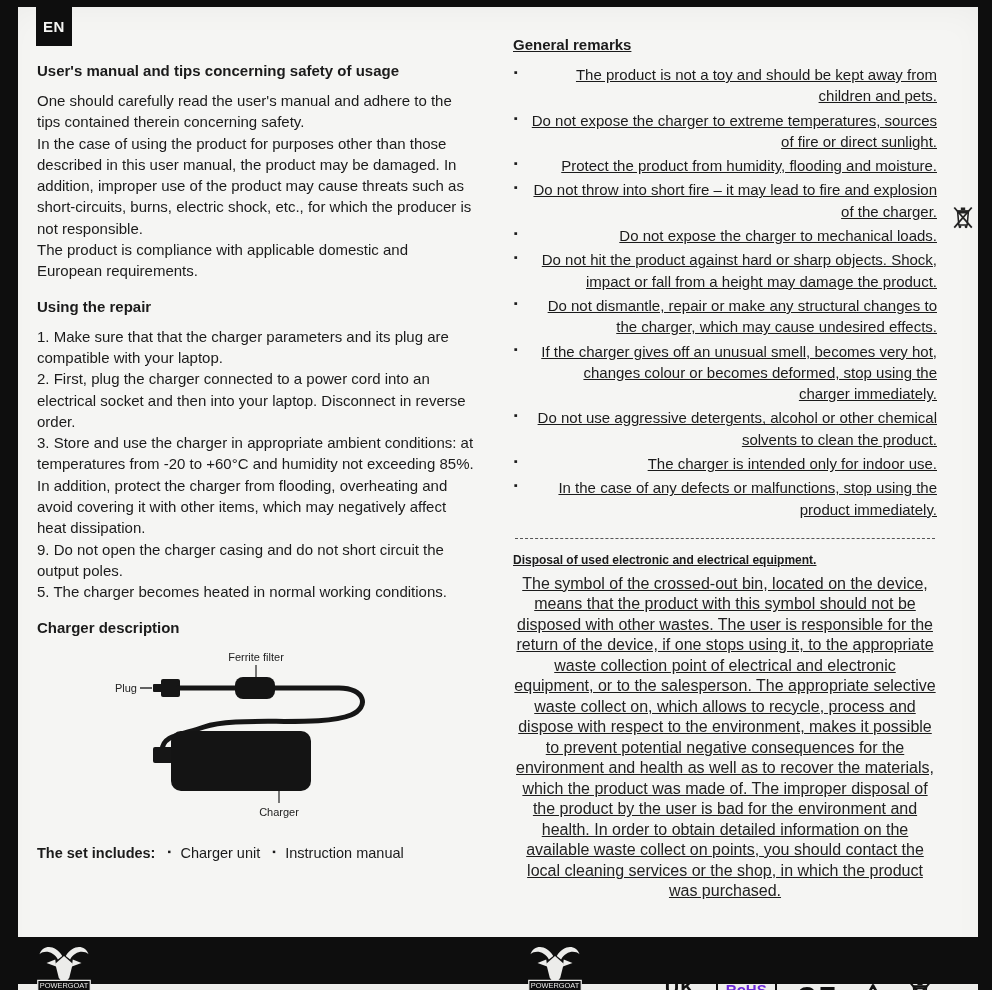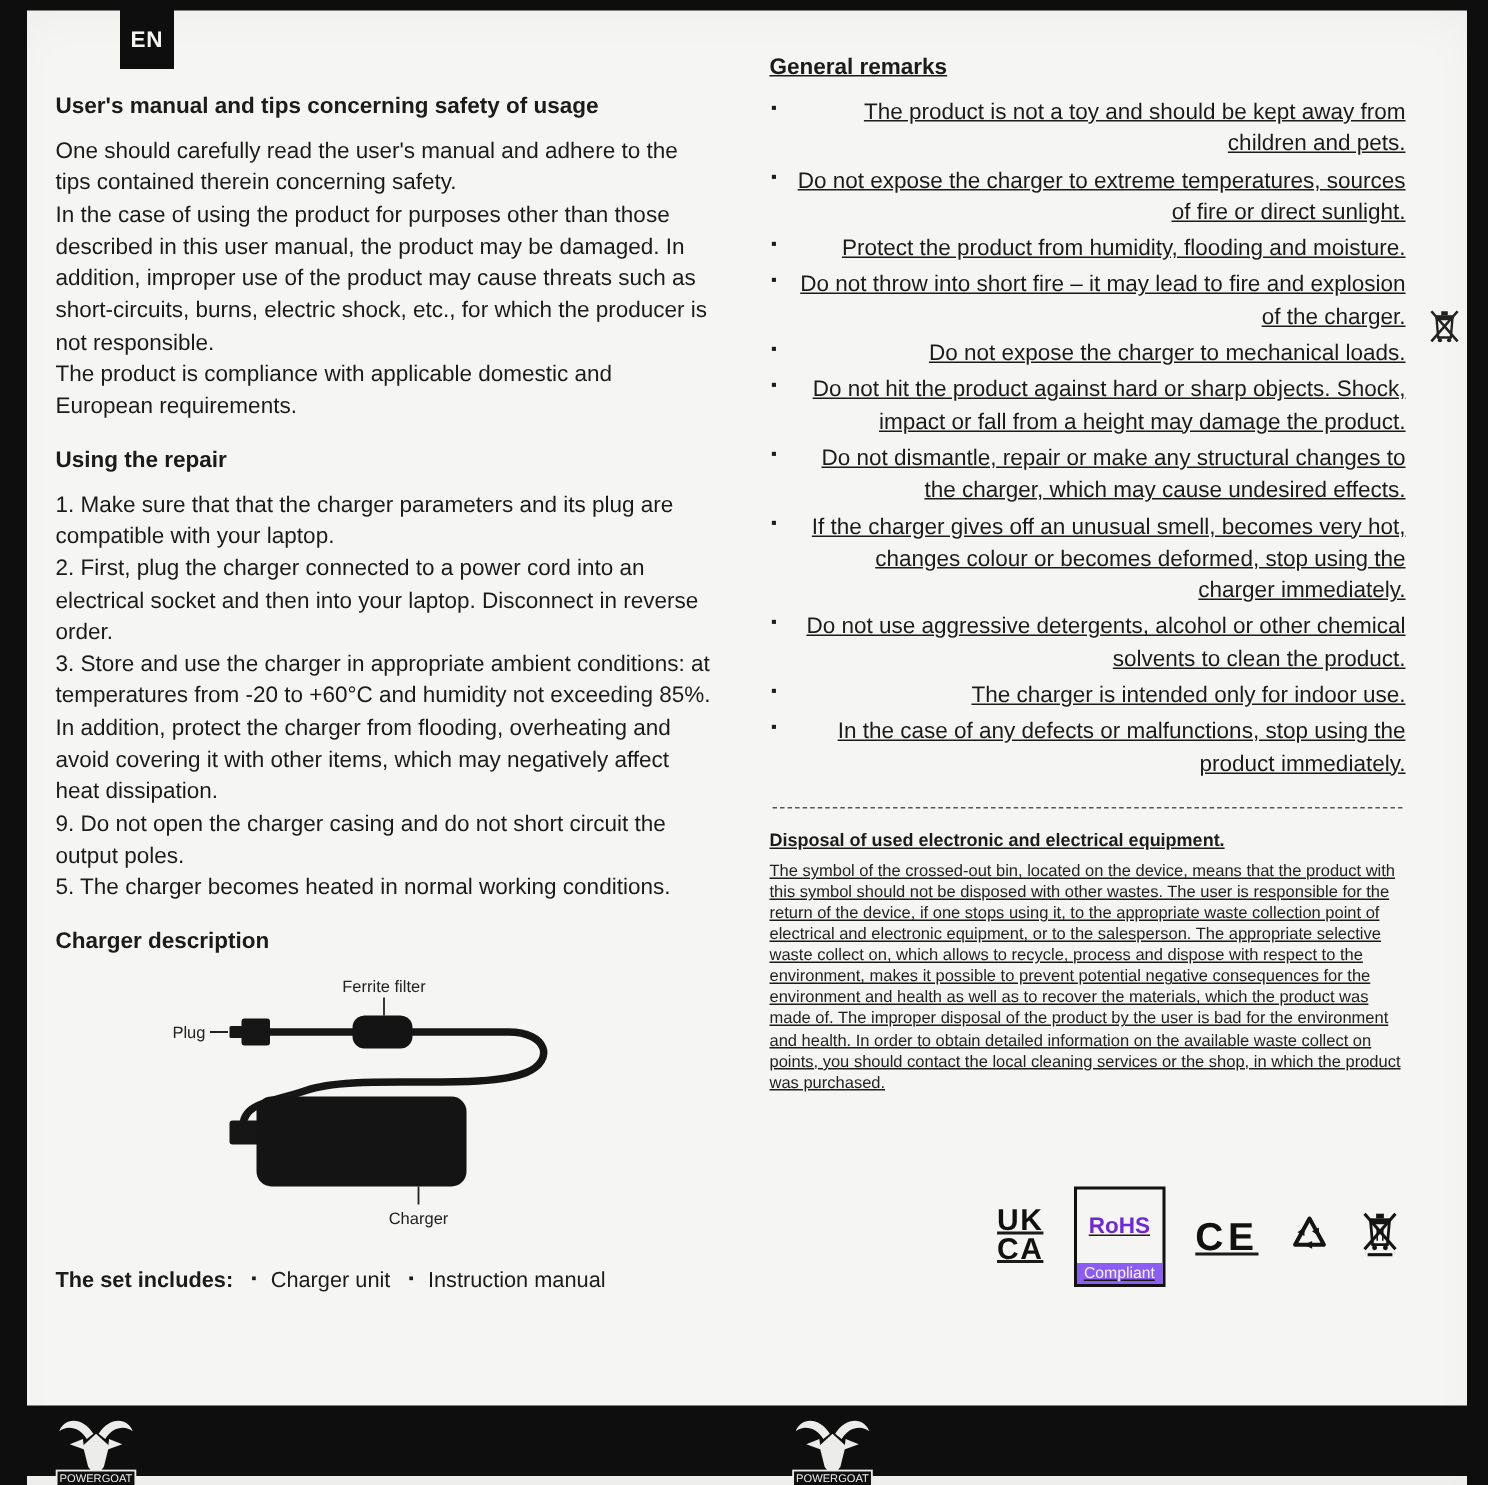--- a/index.html
+++ b/index.html
@@ -3,33 +3,33 @@
 <meta charset="utf-8">
 <style>
   html,body{margin:0;padding:0;}
   body{width:992px;height:990px;background:#e9e9e7;font-family:"Liberation Sans",sans-serif;}
   .page{position:relative;width:992px;height:990px;background:#f5f5f3;overflow:hidden;color:#1b1b1b;box-shadow:inset 0 0 40px rgba(0,0,0,.06);}
   .edge-top{position:absolute;top:0;left:0;right:0;height:7px;background:#0e0e0e;}
   .edge-left{position:absolute;top:0;left:0;bottom:0;width:18px;background:#0e0e0e;}
   .edge-right{position:absolute;top:0;right:0;bottom:0;width:14px;background:#0e0e0e;}
   .footer-bar{position:absolute;left:0;right:0;bottom:6px;height:47px;background:#0e0e0e;}
   .lang-badge{position:absolute;top:6px;left:36px;width:36px;height:40px;background:#0e0e0e;color:#f5f5f3;
-    display:flex;align-items:center;justify-content:center;font-weight:bold;font-size:15px;letter-spacing:.5px;margin-left:44px;}
+    display:flex;align-items:center;justify-content:center;font-weight:bold;font-size:15px;letter-spacing:.5px;}
   .col-left{position:absolute;left:37px;top:62px;width:440px;}
   .col-right{position:absolute;left:513px;top:36px;width:424px;text-decoration:underline;}
   .heading{font-size:15px;font-weight:bold;margin:0 0 11px;}
   .para{font-size:15px;line-height:1.42;margin:0 0 16px;white-space:pre-line;}
   .step{font-size:15px;line-height:1.42;margin:0;white-space:pre-line;}
   .steps{margin:0 0 16px;}
   .bullets{list-style:none;margin:0;padding:0;font-size:15px;line-height:1.42;}
   .bullets li{position:relative;padding-left:16px;margin:0 0 3px;text-align:right;}
   .bullets li::before{content:"▪";position:absolute;left:1px;top:1px;font-size:11px;}
   .dashed-divider{border:none;border-top:1px dashed #555;margin:18px 2px 14px;}
   .disposal-heading{font-size:12px;font-weight:bold;margin:0 0 7px;}
-  .disposal-body{font-size:11px;line-height:1.28;margin:0;color:#222;}
+  .disposal-body{font-size:16px;line-height:1.28;margin:0;color:#222;text-align:center;}
   .marks-row{display:flex;align-items:center;justify-content:flex-end;gap:20px;margin-top:62px;padding-right:4px;}
   .ukca{font-weight:bold;font-size:20px;line-height:.95;letter-spacing:1px;color:#111;}
   .rohs{border:2px solid #111;text-align:center;}
   .rohs-top{font-size:15px;font-weight:bold;padding:16px 8px;color:#6d28d9;}
   .rohs-bottom{background:#8b5cf6;color:#f5f5f3;font-size:10.5px;padding:1px 5px;}
   .ce{font-size:26px;font-weight:bold;letter-spacing:3px;color:#111;}
   .diagram{margin:4px 0 0 72px;}
   .set-includes{display:flex;gap:12px;font-size:14.5px;margin-top:20px;align-items:baseline;}
   .set-includes .label{font-weight:bold;}
   .inc-item{position:relative;padding-left:13px;}

